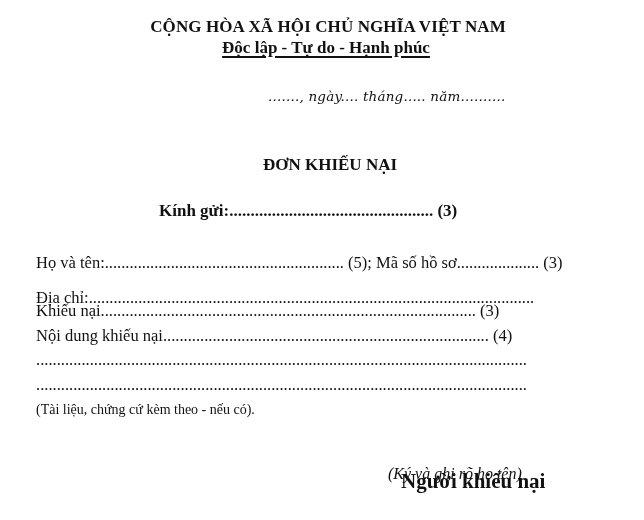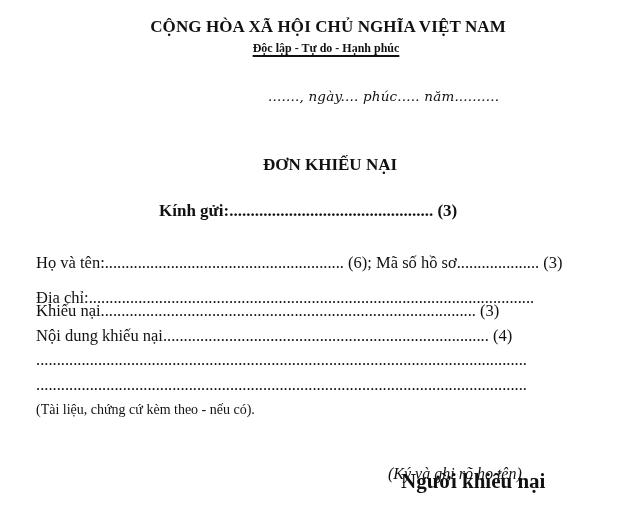--- a/index.html
+++ b/index.html
@@ -21,21 +21,21 @@
       top: 17px; left: 0; width: 644px; text-align: center;
       font-weight: bold; font-size: 17px; letter-spacing: 0.1px;
       margin-left: 6px;
     }
     .motto-wrap {
       top: 38px; left: 0; width: 644px; text-align: center;
       margin-left: 4px;
     }
     .motto {
       display: inline-block;
-      font-weight: bold; font-size: 12px;
+      font-weight: bold; font-size: 17px;
       text-decoration: underline;
       text-underline-offset: 3px;
       text-decoration-thickness: 1.5px;
     }
     .date-line {
       top: 88px; left: 268px;
       font-style: italic; font-size: 15.5px;
       font-family: "DejaVu Serif", serif;
       font-size: 13.5px;
       letter-spacing: 0.2px;
@@ -69,27 +69,27 @@
     }
   </style>
 </head>
 <body>
 
 <div class="abs nation">CỘNG HÒA XÃ HỘI CHỦ NGHĨA VIỆT NAM</div>
 <div class="abs motto-wrap">
   <span class="motto">Độc lập - Tự do - Hạnh phúc</span>
 </div>
 
-<div class="abs date-line">......., ngày.... phúc..... năm..........</div>
+<div class="abs date-line">......., ngày.... tháng..... năm..........</div>
 
 <div class="abs title">ĐƠN KHIẾU NẠI</div>
 
 <div class="abs recipient">Kính gửi:................................................ (3)</div>
 
-<div class="abs row r1">Họ và tên:.......................................................... (6); Mã số hồ sơ.................... (3)</div>
+<div class="abs row r1">Họ và tên:.......................................................... (5); Mã số hồ sơ.................... (3)</div>
 <div class="abs row r2">Địa chỉ:............................................................................................................</div>
 <div class="abs row r3">Khiếu nại........................................................................................... (3)</div>
 <div class="abs row r4">Nội dung khiếu nại............................................................................... (4)</div>
 <div class="abs row r5">.......................................................................................................................</div>
 <div class="abs row r6">.......................................................................................................................</div>
 
 <div class="abs attach">(Tài liệu, chứng cứ kèm theo - nếu có).</div>
 
 <div class="abs signer">Người khiếu nại</div>
 <div class="abs sign-note">(Ký và ghi rõ họ tên)</div>

